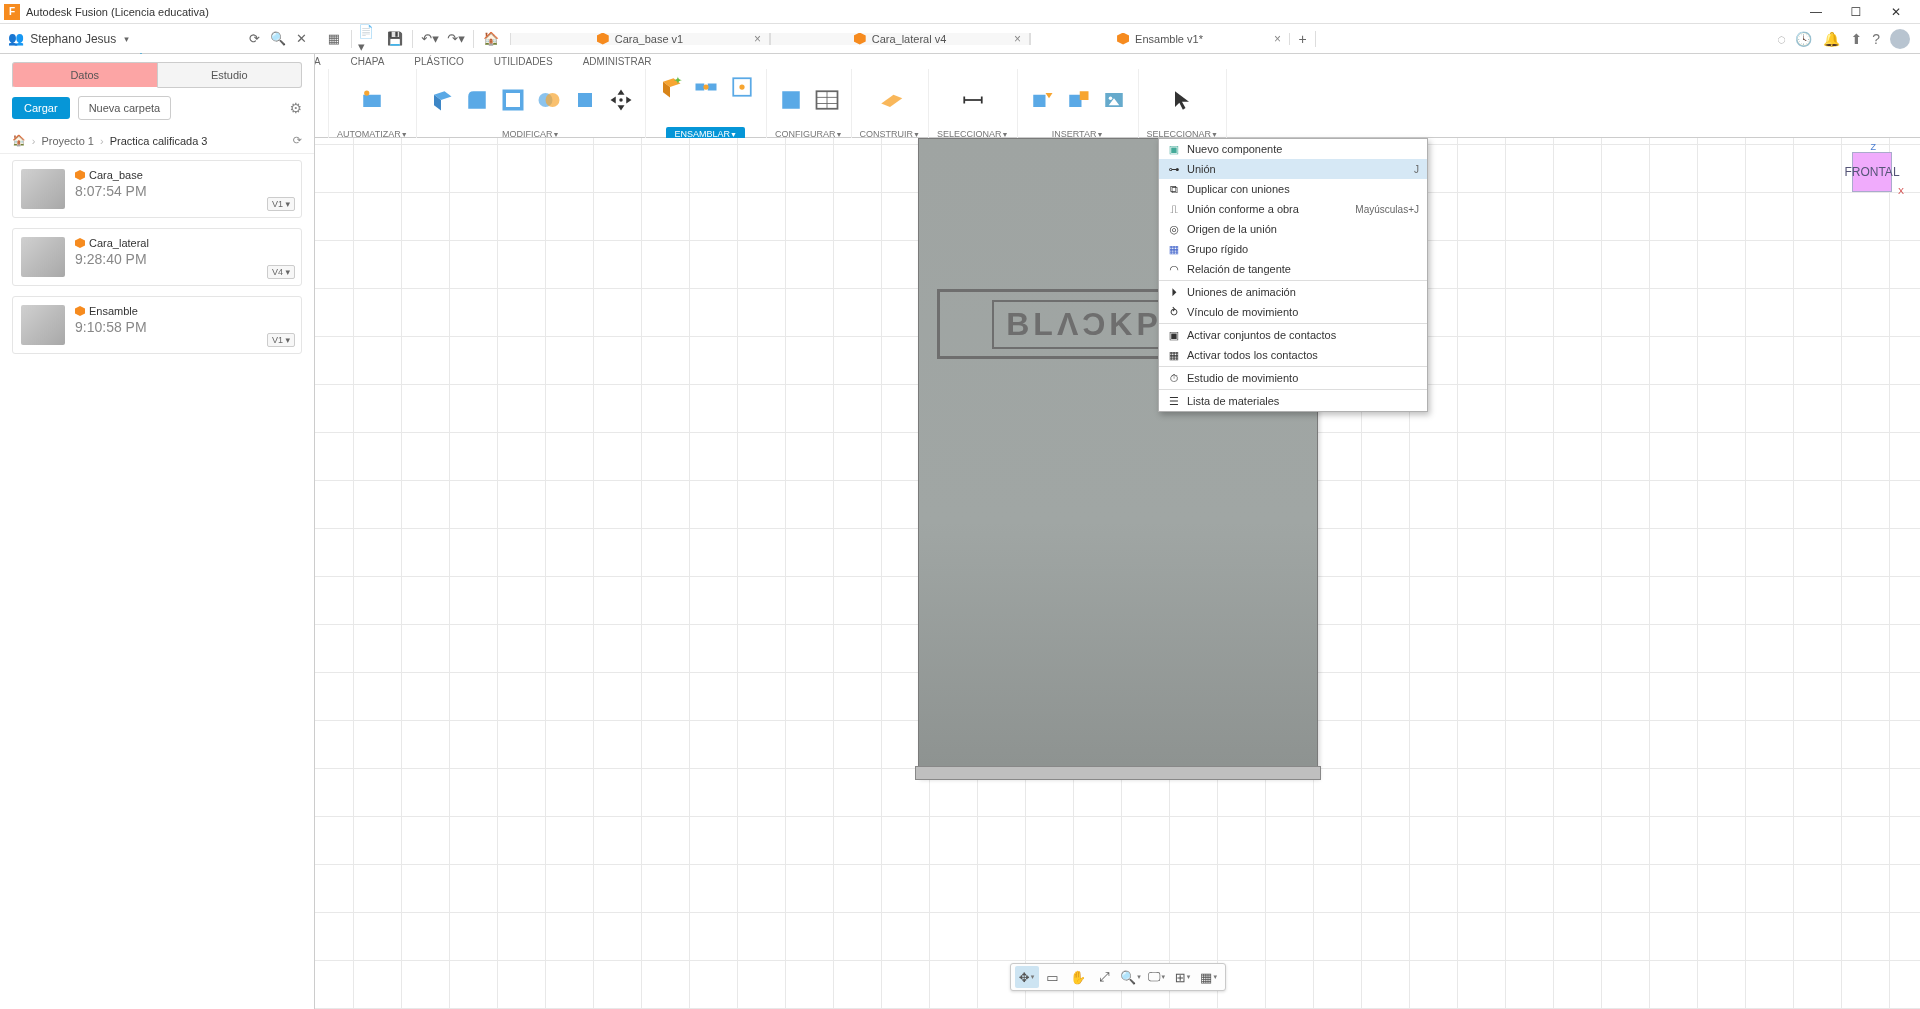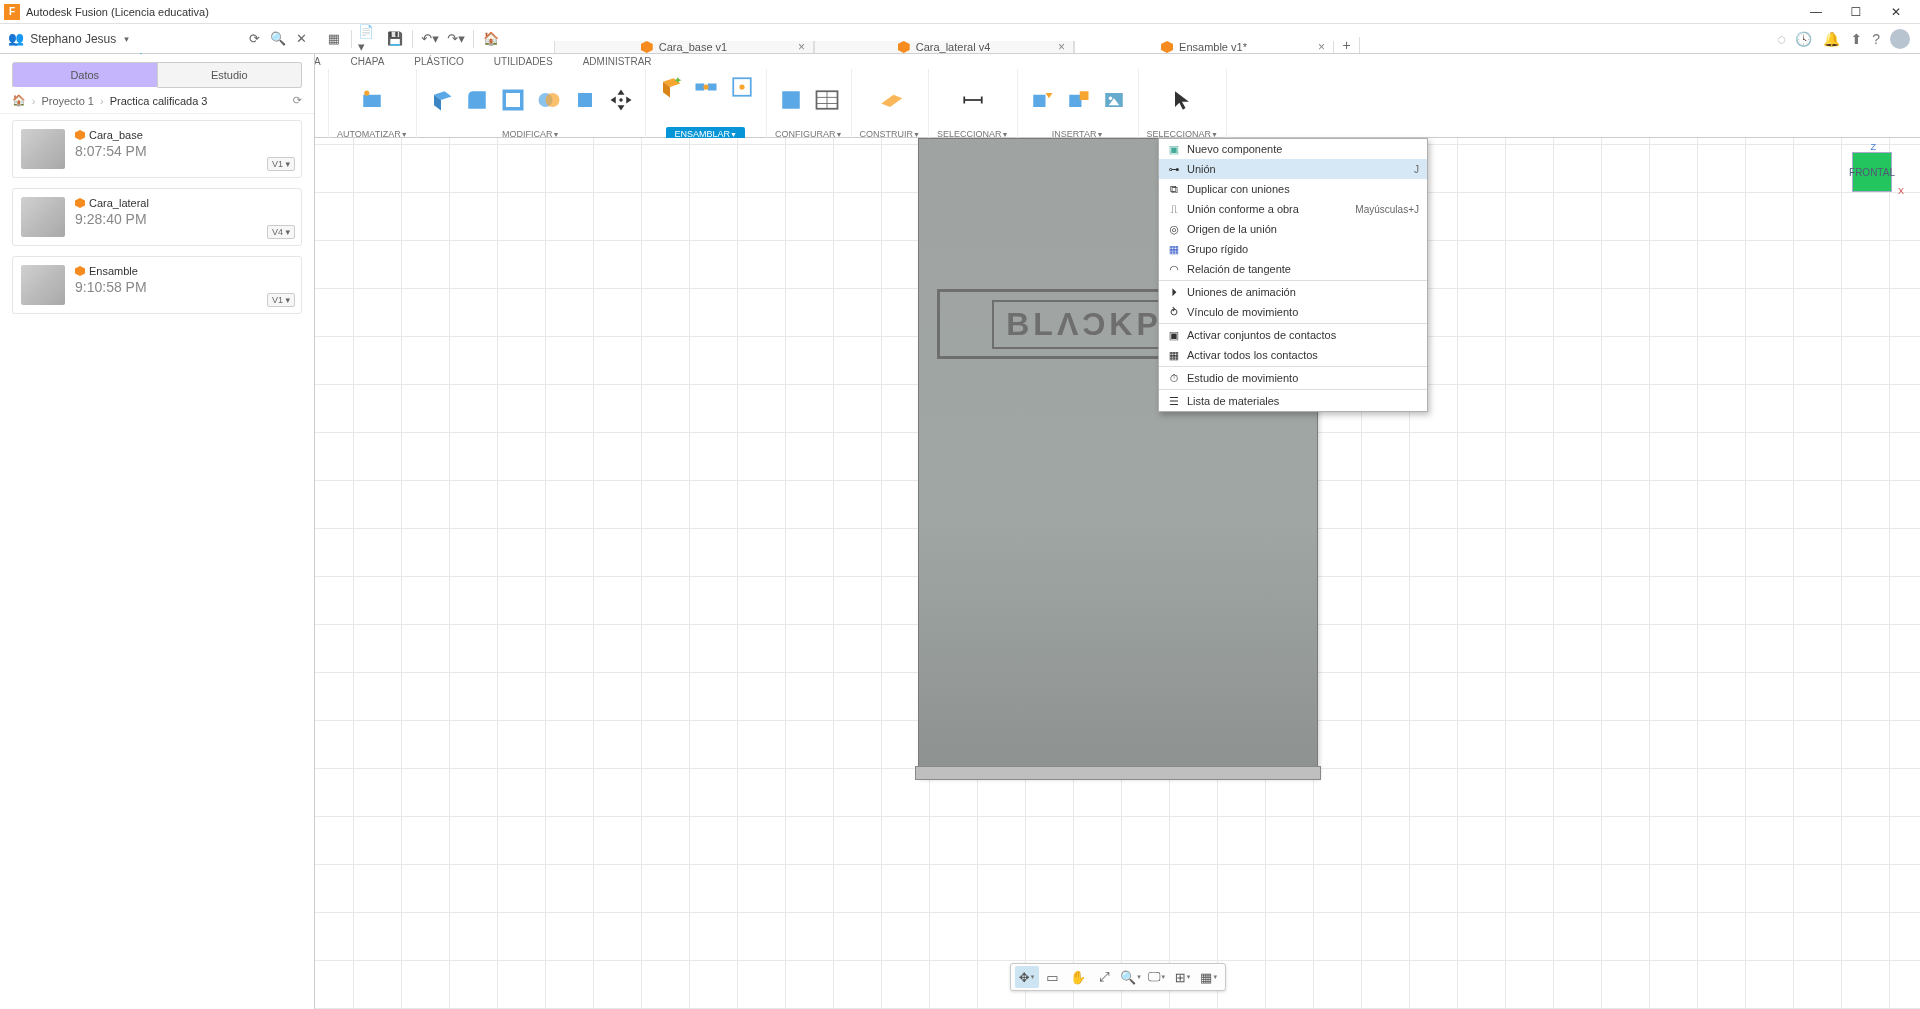--- a/index.html
+++ b/index.html
@@ -17,21 +17,21 @@
 .user-area { display: flex; align-items: center; padding: 0 8px; min-width: 315px; gap: 6px; }
 .user-area .people-icon { font-size: 13px; color: #555; }
 .user-area .username { font-size: 12px; color: #444; }
 .user-area .chev { font-size: 9px; color: #666; margin-left: 2px; }
 .user-area .right-icons { margin-left: auto; display: flex; gap: 10px; color: #666; font-size: 13px; }
 
 .qat { display: flex; align-items: center; gap: 4px; padding: 0 8px; }
 .qat .qbtn { width: 22px; height: 22px; display: flex; align-items: center; justify-content: center; color: #666; font-size: 13px; }
 .qat .sep { width: 1px; height: 18px; background: #ddd; margin: 0 2px; }
 
-.tabs-area { display: flex; flex: 1; align-items: flex-end; margin-left: 44px; }
+.tabs-area { display: flex; flex: 1; align-items: center; }
 .doc-tab { display: flex; align-items: center; padding: 0 14px; border-right: 1px solid #ddd; border-left: 1px solid #ddd; font-size: 11px; color: #555; gap: 6px; min-width: 260px; justify-content: center; position: relative; background: #f7f7f7; }
 .doc-tab.active { background: #fff; }
 .doc-tab .cube { width: 12px; height: 12px; background: #f68b1f; clip-path: polygon(50% 0, 100% 25%, 100% 75%, 50% 100%, 0 75%, 0 25%); }
 .doc-tab .close { position: absolute; right: 8px; color: #888; font-size: 12px; }
 .tab-add { width: 26px; display: flex; align-items: center; justify-content: center; color: #666; font-size: 14px; border-right: 1px solid #ddd; }
 
 .global-icons { margin-left: auto; display: flex; align-items: center; gap: 10px; padding: 0 10px; color: #777; font-size: 14px; }
 .avatar { width: 20px; height: 20px; border-radius: 50%; background: #b8c4d0; }
 
 
@@ -49,21 +49,21 @@
 .rgroup .icons { display: flex; gap: 4px; flex: 1; align-items: center; }
 .rgroup .lbl { font-size: 9px; color: #777; padding-bottom: 2px; display: flex; align-items: center; gap: 0; }
 .rgroup .lbl .dd { font-size: 7px; }
 .ricon { width: 32px; height: 32px; border-radius: 3px; display: flex; align-items: center; justify-content: center; font-size: 20px; }
 .ricon svg { width: 28px; height: 28px; }
 
 
 .data-panel { position: absolute; left: 0; top: 54px; bottom: 0; width: 315px; background: #fff; border-right: 1px solid #ccc; display: flex; flex-direction: column; }
 .data-tabs { display: flex; padding: 8px 12px 0; gap: 0; }
 .data-tab { flex: 1; text-align: center; font-size: 11px; padding: 6px 0; border: 1px solid #ccc; background: #f4f4f4; color: #555; }
-.data-tab.active { background: #c4b5fd; border-bottom-color: #fff; }
+.data-tab.active { background: #fca5a5; border-bottom-color: #fff; }
 .data-tab:first-child { border-radius: 3px 0 0 3px; }
 .data-tab:last-child { border-radius: 0 3px 3px 0; border-left: none; }
 
 .data-actions { display: flex; gap: 8px; padding: 8px 12px; align-items: center; }
 .btn-primary { background: #0696d7; color: #fff; font-size: 11px; padding: 5px 12px; border-radius: 3px; border: none; }
 .btn-secondary { background: #fff; border: 1px solid #ccc; font-size: 11px; padding: 5px 10px; border-radius: 3px; color: #555; }
 .gear { margin-left: auto; color: #888; font-size: 14px; }
 
 .breadcrumb { display: flex; align-items: center; gap: 6px; padding: 6px 12px; font-size: 11px; color: #666; border-bottom: 1px solid #eee; }
 .breadcrumb .crumb-active { color: #333; font-weight: 500; }
@@ -88,21 +88,21 @@
     linear-gradient(90deg, #e8e8e8 1px, transparent 1px);
   background-size: 48px 48px;
   background-position: -10px 150px;
 }
 .model { position: absolute; left: 50%; transform: translateX(-50%); top: 0; width: 400px; height: 640px; background: linear-gradient(180deg, #9fa4a2 0%, #a0a6a4 60%, #8d9290 100%); border: 1px solid #7a7a7a; box-shadow: 2px 2px 4px rgba(0,0,0,0.15); }
 .model-base { position: absolute; left: 50%; transform: translateX(-50%); top: 628px; width: 406px; height: 14px; background: #bfbfbf; border: 1px solid #888; }
 .model .label-box { position: absolute; top: 150px; left: 18px; right: 18px; height: 70px; border: 3px solid #6e6e6e; display: flex; align-items: center; justify-content: center; }
 .model .label-box .inner { border: 2px solid #6e6e6e; padding: 4px 12px; font-size: 32px; font-weight: 800; letter-spacing: 4px; color: #6e6e6e; font-family: Arial, sans-serif; }
 
 .viewcube { position: absolute; top: 6px; right: 20px; width: 56px; height: 56px; }
-.viewcube .cube-face { position: absolute; inset: 8px; background: #22c55e; border: 1px solid #aac; display: flex; align-items: center; justify-content: center; font-size: 10px; color: #557; }
+.viewcube .cube-face { position: absolute; inset: 8px; background: #f0abfc; border: 1px solid #aac; display: flex; align-items: center; justify-content: center; font-size: 12px; color: #557; }
 .viewcube .axis-z { position: absolute; top: -2px; right: 24px; font-size: 9px; color: #4a7dd1; }
 .viewcube .axis-x { position: absolute; bottom: 4px; right: -4px; font-size: 9px; color: #d14a4a; }
 
 
 .dropdown { position: absolute; top: 138px; left: 1158px; width: 270px; background: #fff; border: 1px solid #b0b0b0; box-shadow: 2px 3px 6px rgba(0,0,0,0.25); font-size: 11px; z-index: 100; }
 .dropdown .item { display: flex; align-items: center; gap: 6px; padding: 2px 8px; height: 20px; color: #333; }
 .dropdown .item.highlighted { background: #d6e8f5; }
 .dropdown .item .micon { width: 14px; height: 14px; display: inline-flex; align-items: center; justify-content: center; font-size: 11px; }
 .dropdown .item .shortcut { margin-left: auto; color: #666; font-size: 10px; }
 .dropdown .divider { height: 1px; background: #ddd; margin: 1px 0; }
@@ -429,20 +429,25 @@
       </div>
     </div>
   </div>
 </div>
 
 <div class="data-panel">
   <div class="data-tabs">
     <div class="data-tab active">Datos</div>
     <div class="data-tab">Estudio</div>
   </div>
+  <div class="data-actions">
+    <button class="btn-primary">Cargar</button>
+    <button class="btn-secondary">Nueva carpeta</button>
+    <span class="gear">⚙</span>
+  </div>
   <div class="breadcrumb">
     <span class="home">🏠</span>
     <span class="sep">›</span>
     <span>Proyecto 1</span>
     <span class="sep">›</span>
     <span class="crumb-active">Practica calificada 3</span>
     <span class="refresh">⟳</span>
   </div>
   <div class="file-list">
     <div class="file-item">

